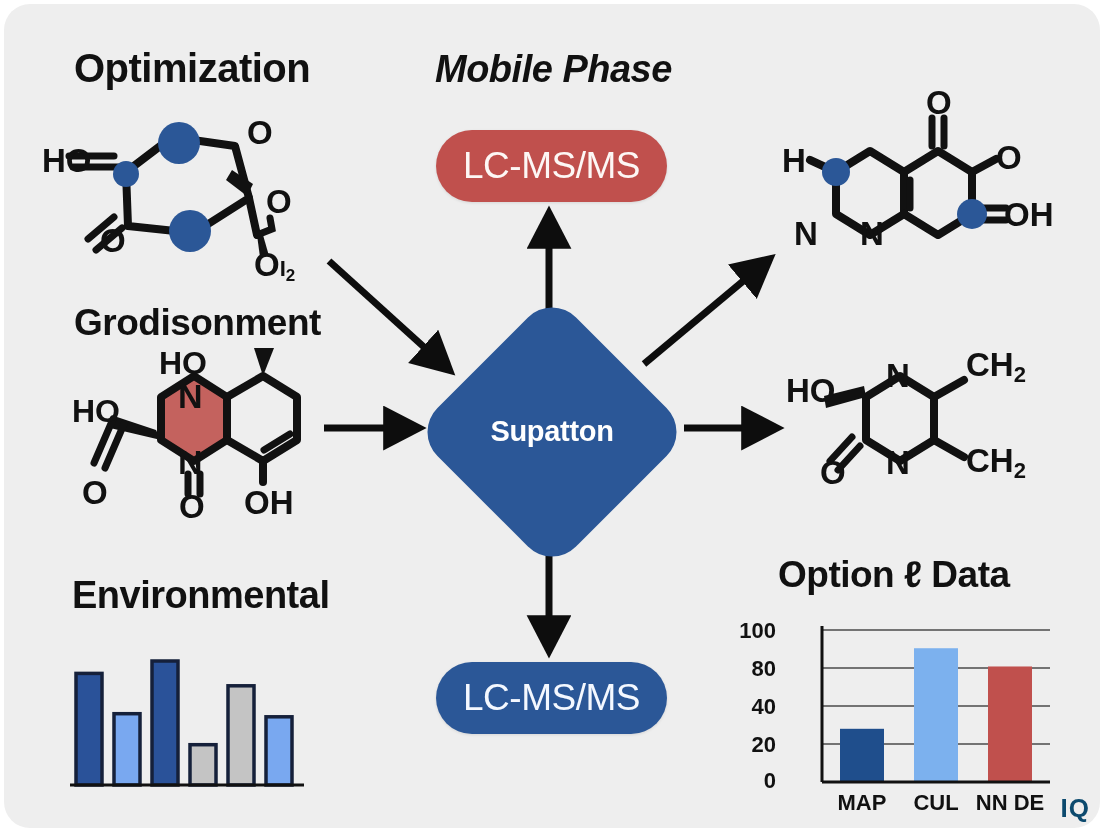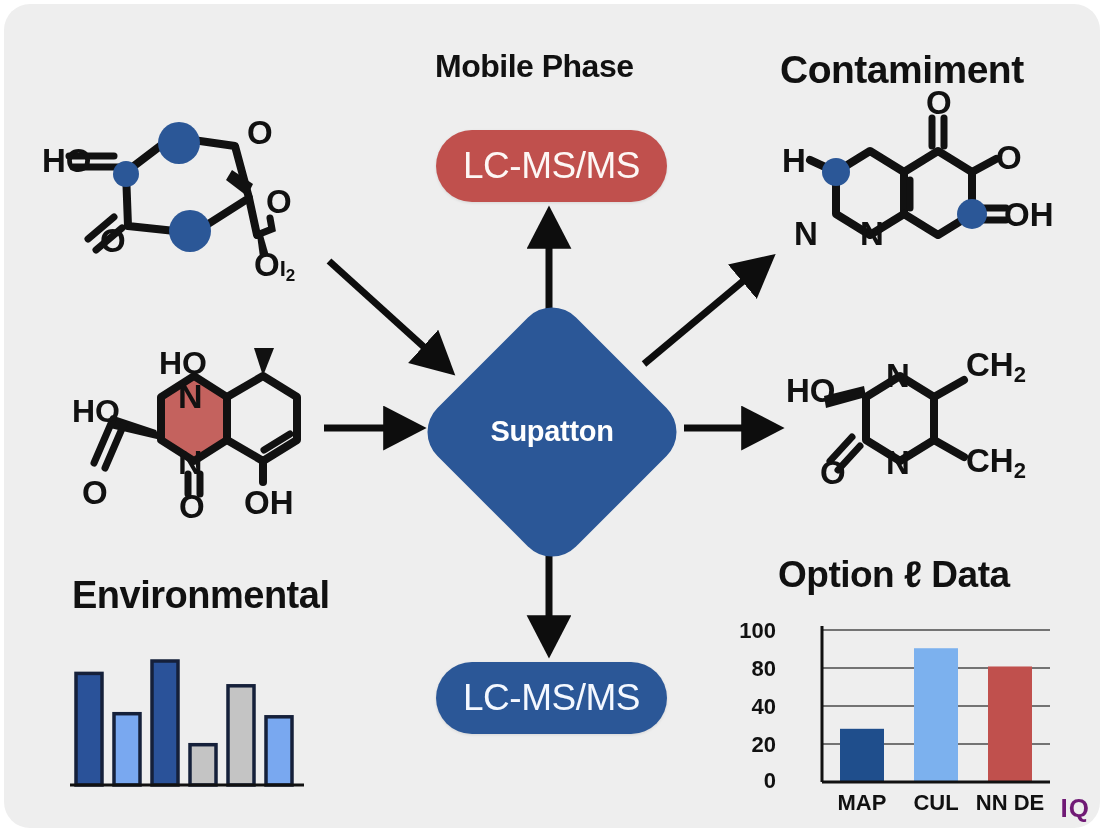--- a/index.html
+++ b/index.html
@@ -31,38 +31,38 @@
     border-radius: 26px;
     overflow: hidden;
   }
 
   .watermark {
     position: absolute;
     right: 10px;
     bottom: 4px;
     font-size: 26px;
     font-weight: 700;
-    color: #701a75;
+    color: #0c4a6e;
     letter-spacing: 1px;
     user-select: none;
   }
 
   
   .heading {
     position: absolute;
     font-family: "Liberation Sans", sans-serif;
     font-weight: 700;
     color: #111111;
     letter-spacing: -0.5px;
     white-space: nowrap;
   }
   #h-opt      { left: 70px;  top: 42px;  font-size: 40px; }
   #h-grod     { left: 70px;  top: 298px; font-size: 37px; }
   #h-env      { left: 68px;  top: 570px; font-size: 38px; }
-  #h-mobile   { left: 431px; top: 44px;  font-size: 32px; }
+  #h-mobile   { left: 431px; top: 44px;  font-size: 38px; font-style: italic; }
   #h-contam   { left: 776px; top: 44px;  font-size: 39px; }
   #h-grad     { left: 776px; top: 298px; font-size: 37px; }
   #h-option   { left: 774px; top: 550px; font-size: 37px; }
 
   
   .pill {
     position: absolute;
     display: flex;
     align-items: center;
     justify-content: center;
@@ -307,23 +307,24 @@
         <text class="axis-txt" x="772" y="710" text-anchor="end">40</text>
         <text class="axis-txt" x="772" y="748" text-anchor="end">20</text>
         <text class="axis-txt" x="772" y="784" text-anchor="end">0</text>
 
         <text class="axis-txt" x="858" y="806" text-anchor="middle">MAP</text>
         <text class="axis-txt" x="932" y="806" text-anchor="middle">CUL</text>
         <text class="axis-txt" x="1006" y="806" text-anchor="middle">NN DE</text>
       </g>
     </svg>
 
+    <div class="heading" id="h-opt">Optimization</div>
+    <div class="heading" id="h-grod">Grodisonment</div>
     <div class="heading" id="h-env">Environmental</div>
     <div class="heading" id="h-mobile">Mobile Phase</div>
-    <div class="heading" id="h-contam">Contamiment</div>
     <div class="heading" id="h-option">Option ℓ Data</div>
 
     <div class="pill" id="pill-top">LC-MS/MS</div>
     <div class="pill" id="pill-bottom">LC-MS/MS</div>
 
     <div id="diamond-wrap">
       <div id="diamond-shape"></div>
       <div id="diamond-label">
         <span>Supatton</span>
       </div>

